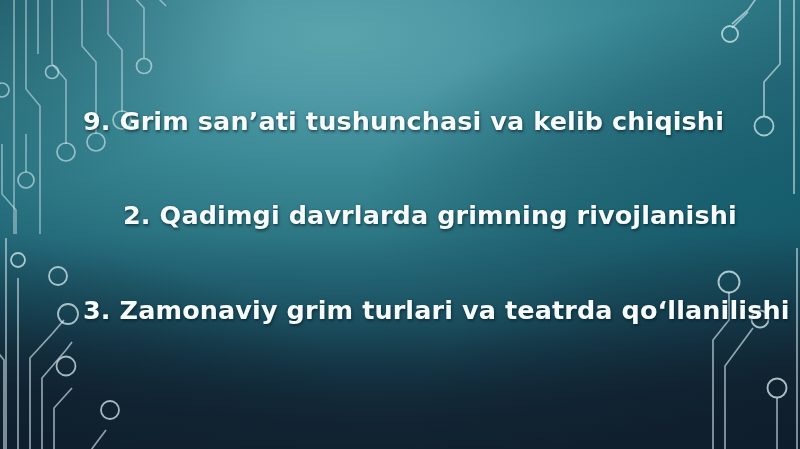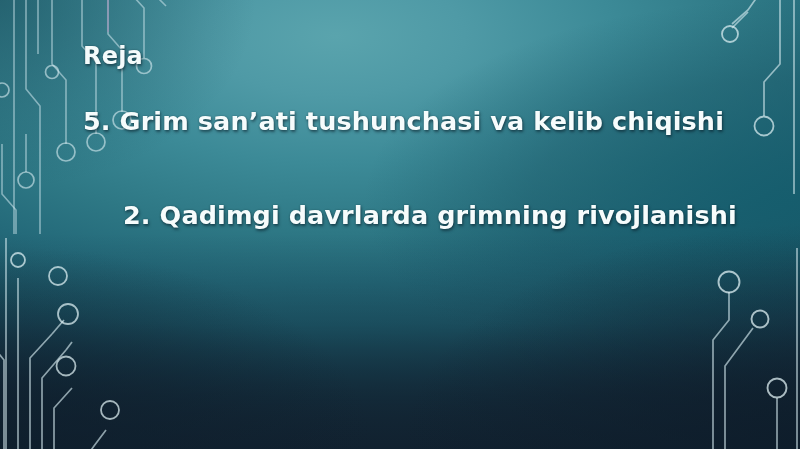--- a/index.html
+++ b/index.html
@@ -209,21 +209,21 @@
       </g>
       <g stroke="#e6f6fa" stroke-opacity="0.72" stroke-width="1.9" fill="none">
         <circle cx="100" cy="34" r="10.5"></circle>
         <circle cx="131" cy="71" r="8.5"></circle>
         <circle cx="148" cy="140" r="9.5"></circle>
       </g>
     </svg>
   </div>
 
   <div class="content">
-    <div class="slide-title">Reja</div>
-
-    <div class="agenda-item i0">5. Grim san’ati tushunchasi va kelib chiqishi</div>
+
+    <div class="agenda-item i0">9. Grim san’ati tushunchasi va kelib chiqishi</div>
 
     <div class="agenda-item i1">2. Qadimgi davrlarda grimning rivojlanishi</div>
 
+    <div class="agenda-item i2">3. Zamonaviy grim turlari va teatrda qo‘llanilishi</div>
   </div>
 
 </div>
 
 </body></html>

